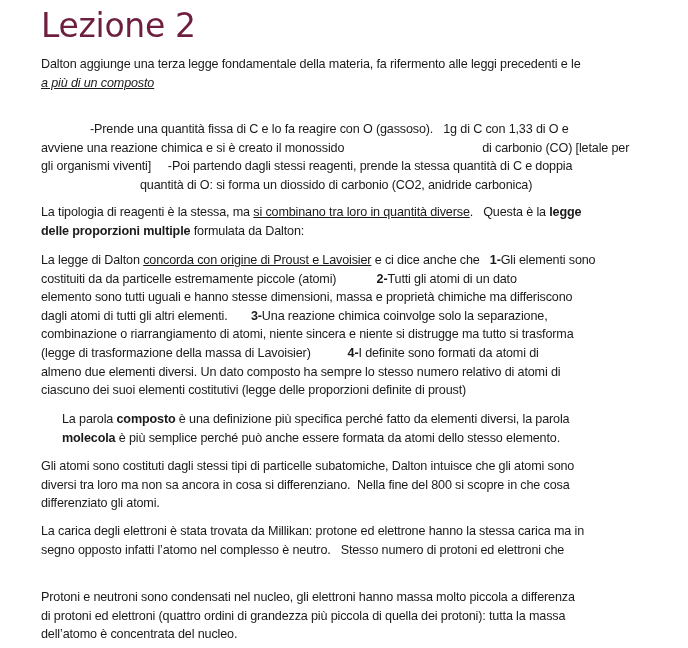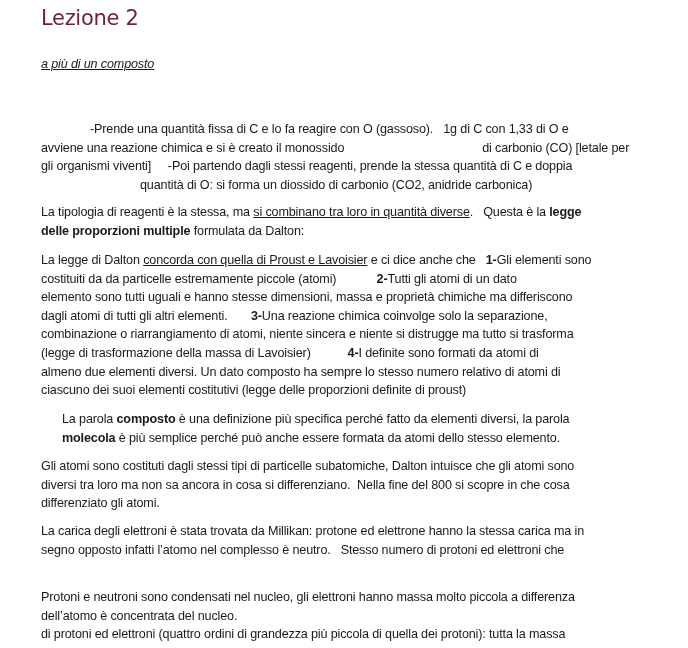--- a/index.html
+++ b/index.html
@@ -1,53 +1,54 @@
 <!DOCTYPE html>
 <html><head>
 <meta charset="utf-8">
 <style>
   html, body { margin: 0; padding: 0; background: #ffffff; }
   body { width: 688px; height: 648px; overflow: hidden; position: relative;
          font-family: "Liberation Sans", sans-serif; color: #1a1a1a; }
   .page { position: absolute; left: 0; top: 0; width: 688px; height: 648px; }
   .title { position: absolute; left: 41px; top: 6px; margin: 0;
            font-family: "DejaVu Sans", sans-serif; font-weight: normal;
-           font-size: 21px; color: #6e1f3f; letter-spacing: -0.3px; }
+           font-size: 33px; color: #6e1f3f; letter-spacing: -0.3px; }
   .para { position: absolute; left: 41px; width: 620px; margin: 0;
           font-size: 12.6px; line-height: 18.6px; letter-spacing: -0.15px; }
   .line { display: block; white-space: pre; }
   u { text-decoration: underline; }
   b { font-weight: bold; }
   i { font-style: italic; }
 </style>
 </head>
 <body>
 
 <div class="page">
 
   <h1 class="title">Lezione 2</h1>
 
   <p class="para" style="top:55px;">
+    <span class="line">Dalton aggiunge una terza legge fondamentale della materia, fa rifermento alle leggi precedenti e le</span>
     <span class="line"><i><u>a più di un composto</u></i></span>
   </p>
 
   <p class="para" style="top:120px;">
     <span class="line" style="padding-left:49px;">-Prende una quantità fissa di C e lo fa reagire con O (gassoso).   1g di C con 1,33 di O e</span>
     <span class="line"><span>avviene una reazione chimica e si è creato il monossido</span><span style="display:inline-block;width:138px;"></span><span>di carbonio (CO) [letale per</span></span>
     <span class="line">gli organismi viventi]     -Poi partendo dagli stessi reagenti, prende la stessa quantità di C e doppia</span>
     <span class="line" style="padding-left:99px;">quantità di O: si forma un diossido di carbonio (CO2, anidride carbonica)</span>
   </p>
 
   <p class="para" style="top:203px;">
     <span class="line"><span>La tipologia di reagenti è la stessa, ma </span><u>si combinano tra loro in quantità diverse</u><span>.   Questa è la </span><b>legge</b></span>
     <span class="line"><b>delle proporzioni multiple</b><span> formulata da Dalton:</span></span>
   </p>
 
   <p class="para" style="top:251px;">
-    <span class="line"><span>La legge di Dalton </span><u>concorda con quella di Proust e Lavoisier</u><span> e ci dice anche che   </span><b>1-</b><span>Gli elementi sono</span></span>
+    <span class="line"><span>La legge di Dalton </span><u>concorda con origine di Proust e Lavoisier</u><span> e ci dice anche che   </span><b>1-</b><span>Gli elementi sono</span></span>
     <span class="line"><span>costituiti da da particelle estremamente piccole (atomi)            </span><b>2-</b><span>Tutti gli atomi di un dato</span></span>
     <span class="line">elemento sono tutti uguali e hanno stesse dimensioni, massa e proprietà chimiche ma differiscono</span>
     <span class="line"><span>dagli atomi di tutti gli altri elementi.       </span><b>3-</b><span>Una reazione chimica coinvolge solo la separazione,</span></span>
     <span class="line">combinazione o riarrangiamento di atomi, niente sincera e niente si distrugge ma tutto si trasforma</span>
     <span class="line"><span>(legge di trasformazione della massa di Lavoisier)           </span><b>4-</b><span>I definite sono formati da atomi di</span></span>
     <span class="line">almeno due elementi diversi. Un dato composto ha sempre lo stesso numero relativo di atomi di</span>
     <span class="line">ciascuno dei suoi elementi costitutivi (legge delle proporzioni definite di proust)</span>
   </p>
 
   <p class="para" style="top:410px;margin-left:21px;">
@@ -61,17 +62,17 @@
     <span class="line">differenziato gli atomi.</span>
   </p>
 
   <p class="para" style="top:522px;">
     <span class="line">La carica degli elettroni è stata trovata da Millikan: protone ed elettrone hanno la stessa carica ma in</span>
     <span class="line">segno opposto infatti l’atomo nel complesso è neutro.   Stesso numero di protoni ed elettroni che</span>
   </p>
 
   <p class="para" style="top:588px;">
     <span class="line">Protoni e neutroni sono condensati nel nucleo, gli elettroni hanno massa molto piccola a differenza</span>
+    <span class="line">di protoni ed elettroni (quattro ordini di grandezza più piccola di quella dei protoni): tutta la massa</span>
     <span class="line">dell’atomo è concentrata del nucleo.</span>
-    <span class="line">di protoni ed elettroni (quattro ordini di grandezza più piccola di quella dei protoni): tutta la massa</span>
   </p>
 
 </div>
 
 </body></html>

